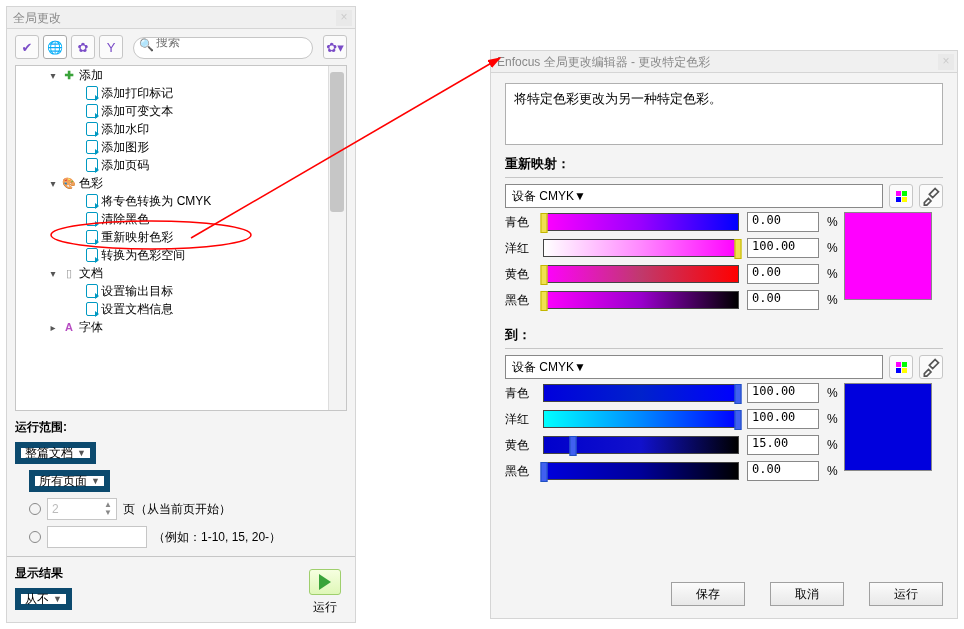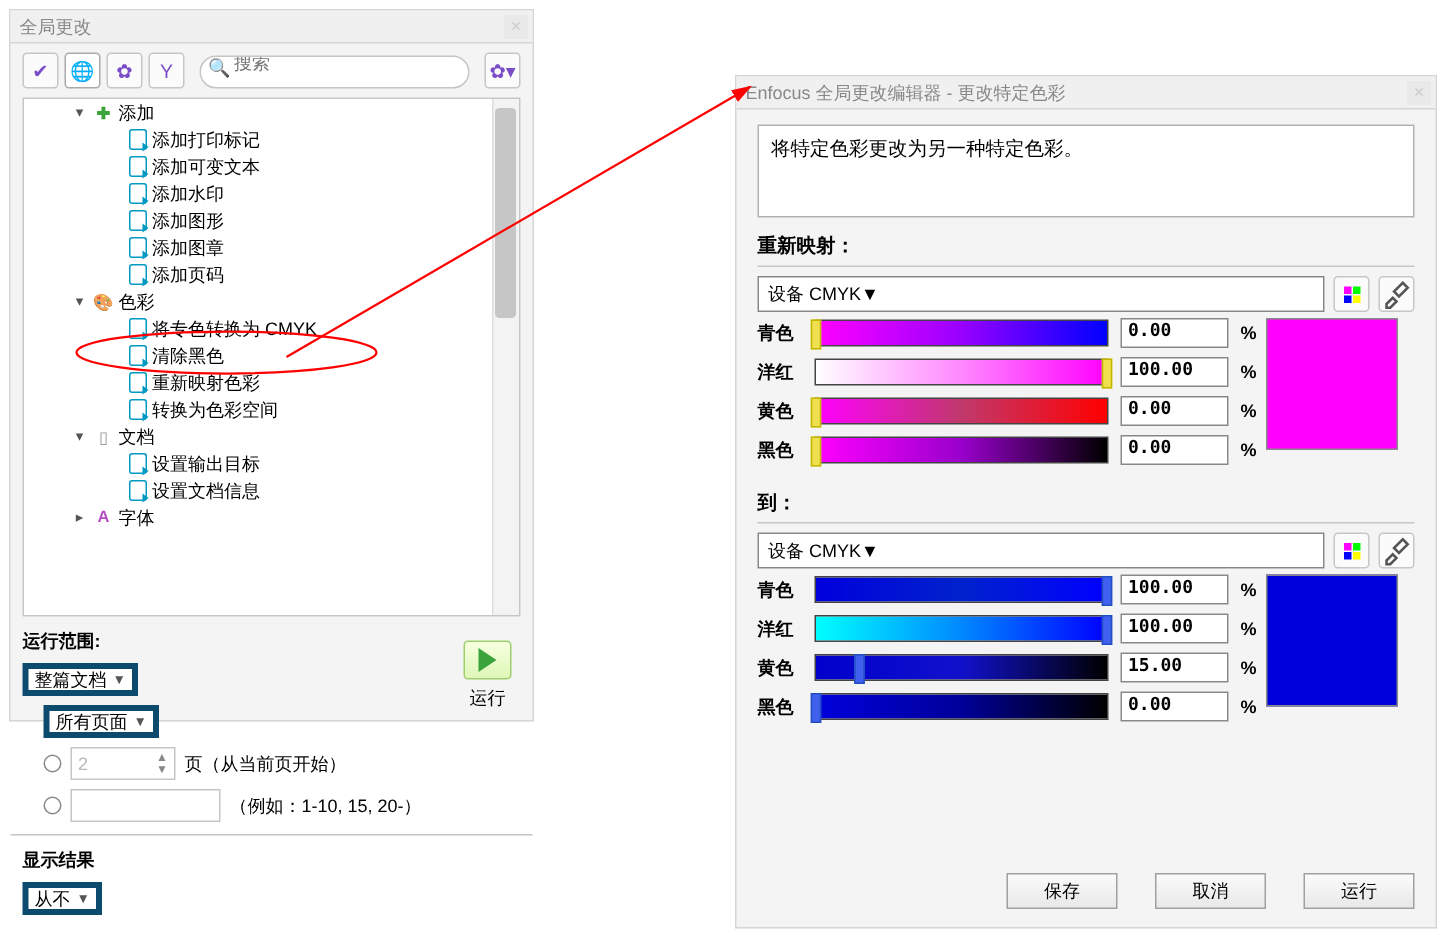--- a/index.html
+++ b/index.html
@@ -1,18 +1,18 @@
 <!DOCTYPE html>
 <html><head>
 <meta charset="utf-8">
 <style>
   * { box-sizing: border-box; }
   body { margin: 0; font-family: "Microsoft YaHei", Arial, sans-serif; font-size: 12px; background: #fff; width: 964px; height: 629px; position: relative; overflow: hidden; }
   .panel { position: absolute; background: #f4f4f4; border: 1px solid #d5d5d5; }
-  .left-panel { left: 6px; top: 6px; width: 350px; height: 475px; }
+  .left-panel { left: 6px; top: 6px; width: 350px; height: 617px; }
   .right-panel { left: 490px; top: 50px; width: 468px; height: 569px; }
   .title-bar { height: 22px; border-bottom: 1px solid #d5d5d5; padding: 3px 6px; color: #888; background: #f0f0f0; position: relative; }
   .title-close { position:absolute; right:3px; top:3px; width:16px; height:16px; background:#e9e9e9; text-align:center; line-height:14px; color:#ccc; }
   .toolbar { display: flex; gap: 4px; padding: 6px 8px; align-items: center; }
   .tool-btn { width: 24px; height: 24px; border: 1px solid #c6c6c6; border-radius: 3px; background: #fbfbfb; display: inline-flex; align-items: center; justify-content: center; color: #7a4cc7; font-size: 13px; }
   .tool-btn.act { background:#fff; border-color:#aaa; }
   .search-box { flex: 1; margin: 0 6px; position: relative; }
   .search-box input { width: 100%; height: 22px; border: 1px solid #c6c6c6; border-radius: 11px; padding: 0 8px 12px 22px; font-size: 12px; }
   .search-box .mag { position: absolute; left: 6px; top: 3px; color: #999; }
   .tree-wrap { margin: 0 8px; height: 346px; background: #fff; border: 1px solid #c6c6c6; overflow: hidden; position: relative; }
@@ -26,40 +26,40 @@
   .pal { color: #b8952e; }
   .doc { color: #999; }
   .fontA { color: #b74dc2; font-weight: bold; }
   .action-ic { width:12px; height:14px; border:1px solid #0099c2; border-radius:2px; position:relative; }
   .action-ic:after { content:''; position:absolute; right:-2px; bottom:-2px; width:0;height:0; border-left:4px solid #0099c2; border-top:3px solid transparent; border-bottom:3px solid transparent; }
   .selected-row { background:#e6e6e6; width:100%; }
   .circle-svg { position:absolute; left:46px; top:217px; pointer-events:none; }
   .arrow-svg { position:absolute; left:186px; top:42px; z-index:50; pointer-events:none;}
   .runrange { margin: 8px; }
   .field-row { margin-bottom:6px; display:flex; align-items:center; gap:6px;}
-  .combo { height:22px; border:4px solid #0c4a6e; background:#fff; display:inline-flex; align-items:center; padding:0 4px; gap:4px; }
+  .combo { height:22px; border:6px solid #0c4a6e; background:#fff; display:inline-flex; align-items:center; padding:0 4px; gap:4px; }
   .combo .arr { font-size:9px; color:#555; }
   .radio { width:12px; height:12px; border:1px solid #888; border-radius:50%; display:inline-block; }
   .spin { width:70px; height:22px; border:1px solid #c6c6c6; background:#fff; display:inline-flex; align-items:center; padding:0 4px; color:#bbb; justify-content:space-between;}
   .spin-arr { font-size:8px; line-height:8px; color:#888; display:flex; flex-direction:column;}
   .txt-in { width:100px; height:22px; border:1px solid #c6c6c6; background:#fff;}
   .run-btn { width:32px; height:26px; background:linear-gradient(#f6ffe0,#dff7b8); border:1px solid #9fcf6d; border-radius:3px; display:flex; align-items:center; justify-content:center; }
   .run-tri { width:0;height:0; border-left:12px solid #3aa33a; border-top:8px solid transparent; border-bottom:8px solid transparent; }
   .run-foot { position:absolute; bottom:6px; right:14px; display:flex; flex-direction:column; align-items:center; gap:4px; }
   .right-body { padding: 10px 14px; position:relative; height:calc(100% - 22px); display:flex; flex-direction:column; }
   .desc-box { background:#fff; border:1px solid #b0b0b0; height:62px; padding:6px 8px; font-size:13px; }
   .sec-title { font-weight:bold; font-size:13px; margin:10px 0 4px 0;}
   .hr { height:1px; background:#c6c6c6; margin-bottom:6px;}
   .cs-row { display:flex; gap:6px; align-items:center; margin-bottom:4px; }
   .cs-select { flex:1; height:24px; border:1px solid #888; background:#fff; display:flex; align-items:center; padding:0 6px; }
   .sq-btn { width:24px; height:24px; border:1px solid #c6c6c6; border-radius:3px; background:#fbfbfb; display:inline-flex; align-items:center; justify-content:center; }
   .pal-grid { display:grid; grid-template-columns:5px 5px; grid-template-rows:5px 5px; gap:1px;}
   .pal-grid div{width:5px;height:5px;}
   .eyedrop { width:20px; height:22px; }
-  .slider-row { display:flex; align-items:center; gap:8px; margin-bottom:6px;font-weight:bold; }
+  .slider-row { display:flex; align-items:center; gap:8px; margin-bottom:6px; }
   .slider-lbl { width:30px; font-size:12px; }
   .slider-track { width:196px; height:18px; border:1px solid #444; position:relative; }
   .handle { position:absolute; top:-1px; width:7px; height:20px; border:1px solid #c2b600; background:#f0e050; transform:translateX(-50%); }
   .handle.B { border-color:#2050c0; background:#4060f0; }
   .val-box { width:72px; height:20px; border:1px solid #888; background:#fff; padding:0 4px; font-family:monospace; font-size:12px; }
   .pct { font-size:12px; }
   .preview { width:88px; height:88px; border:1px solid #888; margin-left:6px;}
   .slider-block { display:flex; }
   .slider-col { display:flex; flex-direction:column; }
   .btn-row{ position:absolute; bottom:12px; right:14px; display:flex; gap:25px;}
@@ -89,21 +89,20 @@
    <div class="tree-inner">
     <div class="tree-row ind1">
           <span class="exp">▾</span>
           <span class="node-ic plus">✚</span>
           <span>添加</span>
         </div>
     <div class="tree-row ind3"><span class="action-ic"></span>&nbsp;<span>添加打印标记</span></div>
     <div class="tree-row ind3"><span class="action-ic"></span>&nbsp;<span>添加可变文本</span></div>
     <div class="tree-row ind3"><span class="action-ic"></span>&nbsp;<span>添加水印</span></div>
     <div class="tree-row ind3"><span class="action-ic"></span>&nbsp;<span>添加图形</span></div>
-    <div class="tree-row ind3"><span class="action-ic"></span>&nbsp;<span>添加图章</span></div>
     <div class="tree-row ind3"><span class="action-ic"></span>&nbsp;<span>添加页码</span></div>
     <div class="tree-row ind1">
           <span class="exp">▾</span>
           <span class="node-ic pal">🎨</span>
           <span>色彩</span>
         </div>
     <div class="tree-row ind3"><span class="action-ic"></span>&nbsp;<span>将专色转换为 CMYK</span></div>
     <div class="tree-row ind3"><span class="action-ic"></span>&nbsp;<span>清除黑色</span></div>
     <div class="tree-row ind3"><span class="action-ic"></span>&nbsp;<span>重新映射色彩</span></div>
     <div class="tree-row ind3"><span class="action-ic"></span>&nbsp;<span>转换为色彩空间</span></div>

